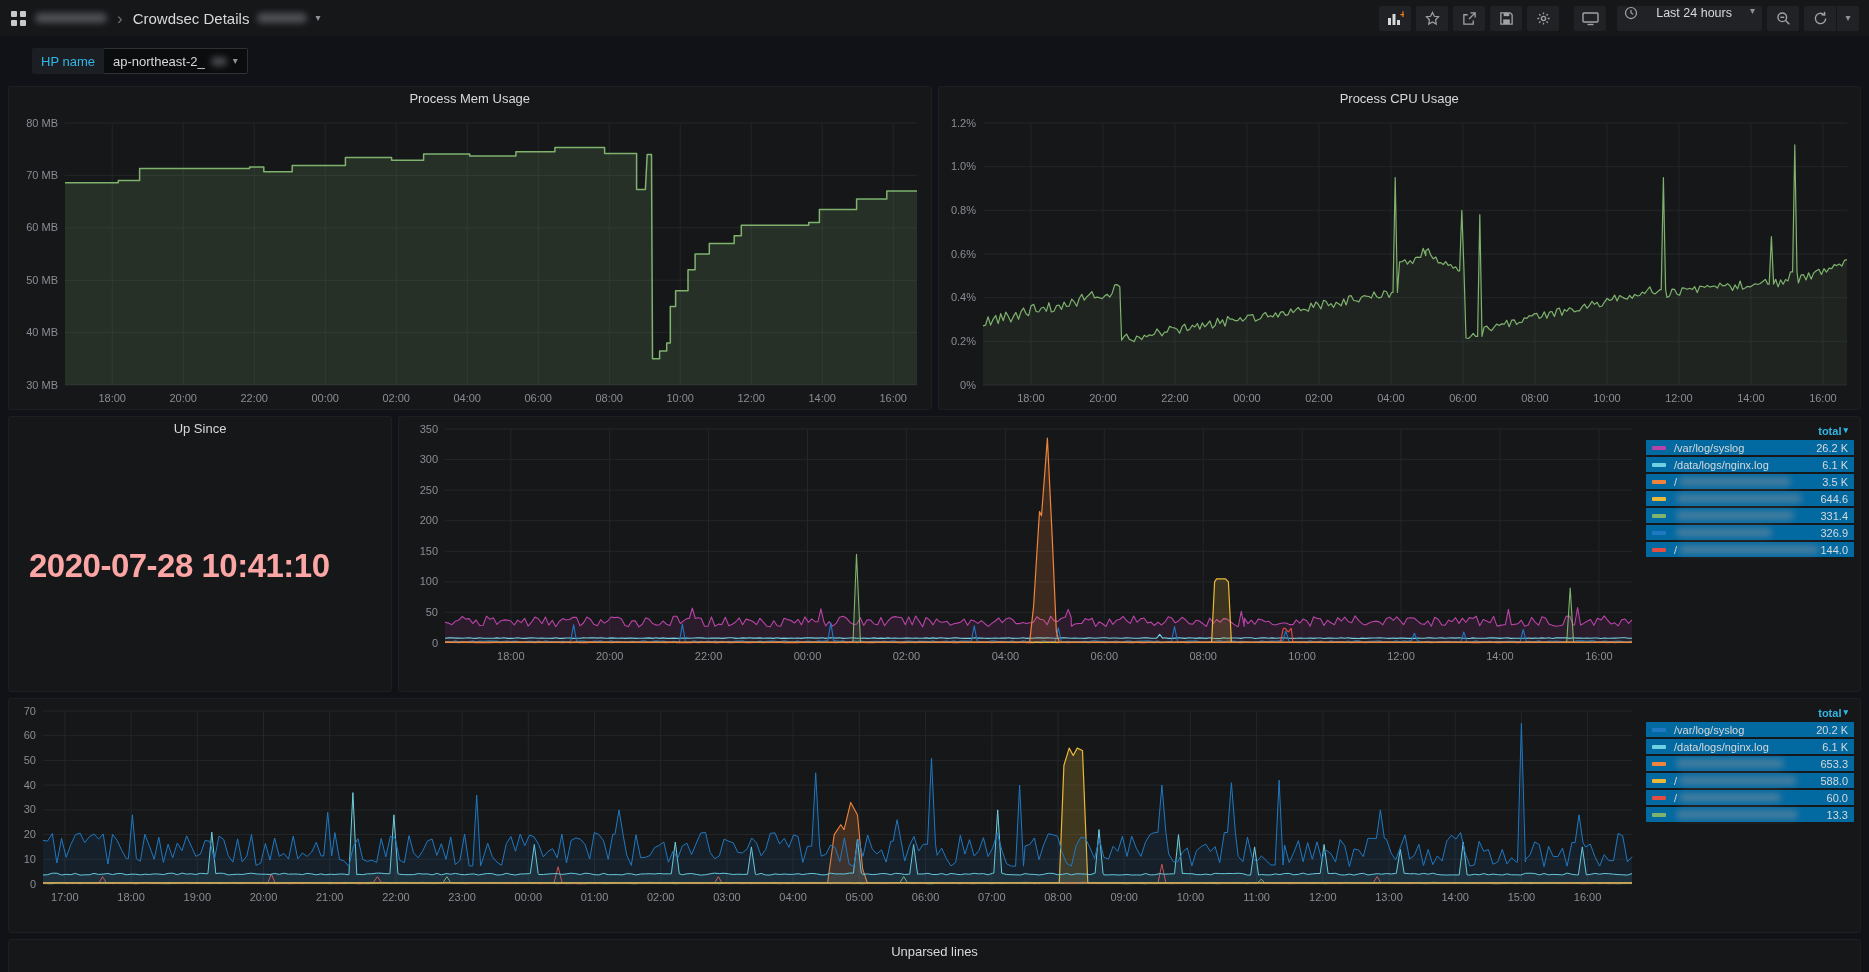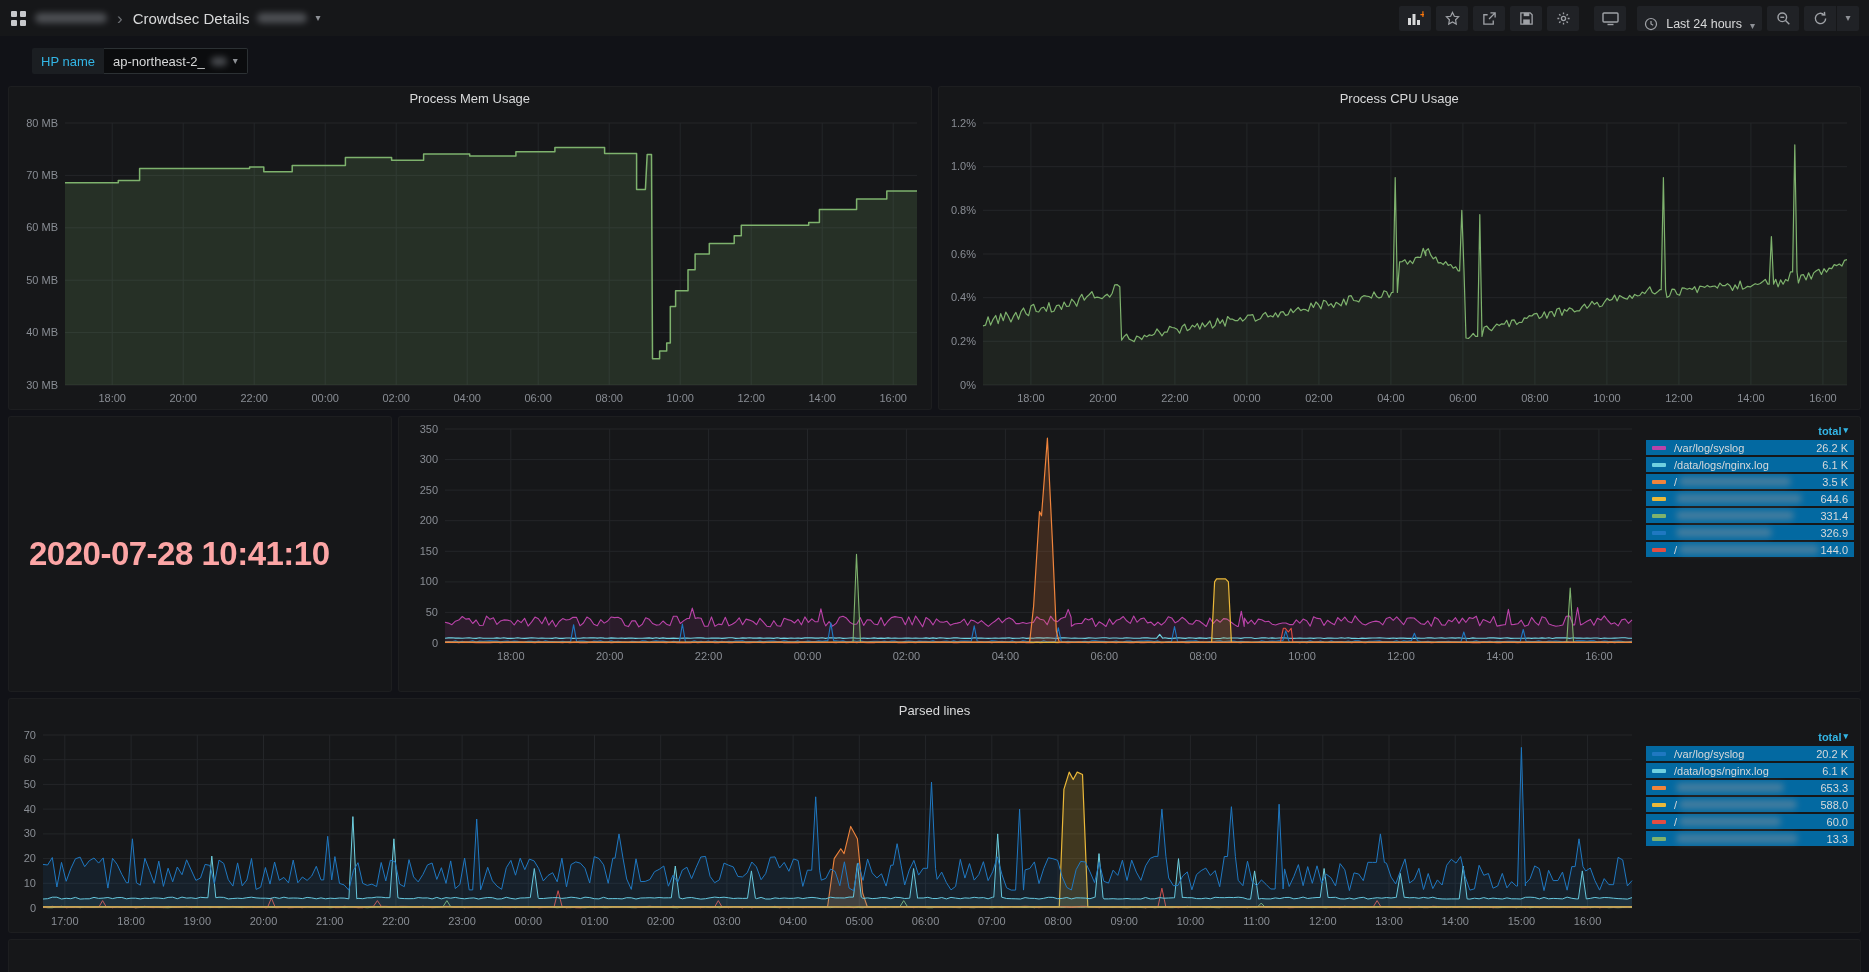--- a/index.html
+++ b/index.html
@@ -9,21 +9,21 @@
   .navbar{height:36px;background:#161719;display:flex;align-items:center;padding:0 10px;}
   .nav-left{display:flex;align-items:center;gap:8px;flex:1;min-width:0;}
   .crumb-title{font-size:15px;color:#d8d9da;white-space:nowrap;}
   .crumb-sep{color:#6e7176;font-size:17px;line-height:1;padding:0 2px;}
   .caret{color:#8e9196;font-size:10px;line-height:1;}
   .nav-right{display:flex;align-items:center;}
   .navbtn{height:25px;min-width:32px;background:#202226;border-radius:2px;display:flex;
           align-items:center;justify-content:center;margin-left:5px;color:#9fa2a7;padding:0 7px;box-sizing:border-box;}
   .navbtn svg{display:block;}
   .gap{width:10px;}
-  .timebtn{font-size:12.5px;color:#d8d9da;gap:8px;display:flex;align-items:flex-end;}
+  .timebtn{font-size:12.5px;color:#d8d9da;gap:18px;display:flex;align-items:flex-start;}
   .redact{display:inline-block;height:10px;background:#92969d;opacity:.45;filter:blur(3px);border-radius:5px;vertical-align:middle;}
   
   .submenu{height:46px;display:flex;align-items:center;padding:2px 12px 0 12px;margin-left:20px;}
   .var-chip{display:flex;align-items:stretch;height:26px;}
   .var-label{background:#1b1e22;color:#33b5e5;font-size:13px;display:flex;align-items:center;
              padding:0 9px;border-radius:2px 0 0 2px;}
   .var-value{background:#0b0c0e;border:1px solid #2c3134;border-left:none;color:#d8d9da;font-size:13px;
              display:flex;align-items:center;gap:6px;padding:0 9px;border-radius:0 2px 2px 0;min-width:118px;}
   
   .dash{position:absolute;top:86px;left:8px;right:8px;bottom:-200px;display:flex;flex-direction:column;gap:6px;}
@@ -254,20 +254,21 @@
                 <path d="M44.0 214.8 L46.5 214.2 L49.1 205.8 L51.6 214.1 L54.1 208.3 L56.7 204.5 L59.2 212.6 L61.7 202.7 L64.3 209.7 L66.8 201.1 L69.3 205.2 L71.9 210.9 L74.4 205.4 L76.9 201.4 L79.5 208.3 L82.0 200.6 L84.5 197.0 L87.1 202.8 L89.6 204.7 L92.1 194.7 L94.7 193.4 L97.2 200.5 L99.7 201.0 L102.3 197.0 L104.8 196.2 L107.3 200.3 L109.9 191.6 L112.4 201.0 L114.9 200.2 L117.5 194.7 L120.0 194.0 L122.5 198.4 L125.1 191.0 L127.6 195.5 L130.1 195.1 L132.7 188.1 L135.2 190.8 L137.7 195.3 L140.3 187.2 L142.8 183.3 L145.3 189.2 L147.9 185.7 L150.4 183.5 L152.9 180.6 L155.5 186.8 L158.0 186.1 L160.5 186.7 L163.1 187.6 L165.6 185.1 L168.1 183.2 L170.7 186.1 L173.2 182.2 L175.7 173.9 L178.3 173.7 L180.8 175.7 L182.6 229.2 L185.1 225.5 L187.6 223.1 L190.2 228.1 L192.7 229.3 L195.2 230.6 L197.7 225.0 L200.3 226.2 L202.8 228.5 L205.3 224.2 L207.8 225.7 L210.4 223.8 L212.9 224.5 L215.4 222.9 L217.9 217.9 L220.5 221.2 L223.0 224.8 L225.5 221.0 L228.0 221.2 L230.5 215.4 L233.1 216.5 L235.6 216.9 L238.1 218.3 L240.6 222.2 L243.2 215.4 L245.7 213.2 L248.2 219.6 L250.7 218.3 L253.3 214.2 L255.8 216.0 L258.3 212.5 L260.8 218.2 L263.3 211.9 L265.9 215.8 L268.4 213.0 L270.9 209.9 L273.4 217.1 L276.0 214.5 L278.5 207.2 L281.0 212.4 L283.5 208.8 L286.1 215.2 L288.6 205.5 L291.1 208.1 L293.6 208.2 L296.2 209.6 L298.7 209.7 L301.2 206.7 L303.7 210.1 L306.2 207.9 L308.8 204.0 L311.3 204.2 L313.8 203.6 L316.3 210.1 L318.9 208.8 L321.4 207.8 L323.9 203.5 L326.4 201.4 L329.0 205.9 L331.5 204.7 L334.0 205.9 L336.5 201.8 L339.0 206.1 L341.6 201.1 L344.1 200.7 L346.6 204.4 L349.1 203.6 L351.7 197.9 L354.2 201.6 L356.7 198.9 L359.2 196.5 L361.8 199.6 L364.3 198.3 L366.8 198.7 L369.3 200.3 L371.9 192.1 L374.4 196.4 L376.9 190.9 L379.4 193.5 L381.9 197.9 L384.5 189.3 L387.0 190.3 L389.5 194.7 L392.0 192.6 L394.6 196.4 L397.1 191.3 L399.6 192.8 L402.1 194.8 L404.7 188.0 L407.2 194.0 L409.7 185.1 L412.2 184.7 L414.7 189.5 L417.3 189.8 L419.8 190.9 L422.3 186.2 L424.8 184.7 L427.4 185.2 L429.9 185.5 L432.4 187.1 L434.9 180.9 L437.5 185.4 L440.0 186.9 L442.5 186.1 L445.0 179.8 L447.6 180.7 L450.1 186.4 L452.6 181.5 L454.0 181.5 L456.2 66.6 L458.4 181.5 L460.6 150.8 L463.2 150.6 L465.9 148.7 L468.5 153.2 L471.1 149.7 L473.7 152.6 L476.3 146.7 L478.9 146.1 L481.6 146.5 L484.2 137.3 L486.8 144.7 L486.8 140.0 L489.3 137.6 L491.8 144.2 L494.3 147.8 L496.8 146.0 L499.3 151.9 L501.8 151.6 L504.2 153.5 L506.7 150.6 L509.2 154.4 L511.7 153.5 L514.2 157.2 L516.7 155.8 L519.2 159.9 L520.6 159.9 L522.8 99.3 L525.0 159.9 L527.0 227.0 L529.4 227.5 L531.8 225.4 L534.2 222.4 L536.6 225.4 L538.6 225.4 L540.8 103.7 L543.0 225.4 L545.1 216.2 L547.6 215.0 L550.1 218.0 L552.6 219.7 L555.1 216.1 L557.7 213.1 L560.2 214.6 L562.7 212.8 L565.2 213.2 L567.7 209.3 L570.2 215.7 L572.7 209.1 L575.2 208.9 L577.7 213.5 L580.2 211.4 L582.8 211.5 L585.3 206.9 L587.8 207.4 L590.3 204.6 L592.8 205.0 L595.3 202.8 L597.8 202.3 L600.3 207.4 L602.8 205.8 L605.3 200.8 L607.9 207.3 L610.4 201.2 L612.9 200.5 L615.4 205.5 L617.9 198.0 L620.4 197.1 L622.9 204.4 L625.4 198.4 L627.9 200.2 L630.4 196.8 L633.0 198.0 L635.5 200.9 L638.0 199.8 L640.5 199.8 L643.0 195.9 L645.5 193.1 L648.0 197.3 L650.5 194.4 L653.0 190.3 L655.5 193.4 L658.1 191.3 L660.6 195.8 L663.1 195.0 L665.6 190.8 L668.1 187.3 L670.6 189.5 L673.1 188.4 L675.6 184.1 L678.1 190.0 L680.6 184.5 L683.2 186.1 L685.7 187.4 L688.2 188.1 L690.7 184.4 L693.2 187.4 L695.7 183.4 L698.2 184.8 L700.7 184.5 L703.2 181.1 L705.7 182.6 L708.3 179.0 L710.8 175.8 L713.3 181.4 L715.8 183.0 L718.3 181.1 L720.8 178.7 L722.2 178.7 L724.4 66.6 L726.6 178.7 L728.0 186.5 L730.5 185.1 L733.0 178.2 L735.6 178.4 L738.1 183.3 L740.6 184.3 L743.1 176.9 L745.6 177.2 L748.2 178.3 L750.7 177.3 L753.2 178.5 L755.7 175.7 L758.2 181.6 L760.8 175.2 L763.3 175.5 L765.8 176.4 L768.3 174.4 L770.8 176.0 L773.4 175.3 L775.9 175.0 L778.4 177.1 L780.9 172.1 L783.4 174.6 L786.0 174.7 L788.5 172.6 L791.0 174.7 L793.5 179.4 L796.0 173.9 L798.6 177.9 L801.1 170.0 L803.6 178.2 L806.1 177.0 L808.6 175.3 L811.2 175.9 L813.7 174.2 L816.2 172.7 L818.7 173.5 L821.2 172.5 L823.8 170.5 L826.3 168.4 L828.8 173.1 L830.2 173.1 L832.4 125.5 L834.6 173.1 L836.7 168.3 L839.1 175.9 L841.6 168.9 L844.1 173.2 L846.6 168.5 L849.0 169.9 L851.5 160.9 L853.6 160.9 L855.8 33.8 L858.0 160.9 L859.4 172.0 L862.0 164.1 L864.5 163.7 L867.1 168.9 L869.6 161.8 L872.2 168.1 L874.7 161.9 L877.3 159.8 L879.9 158.3 L882.4 163.4 L885.0 157.7 L887.5 161.2 L890.1 157.1 L892.7 157.6 L895.2 153.6 L897.8 154.6 L900.3 153.1 L902.9 155.1 L905.4 149.4 L908.0 148.7 L908.0 274.0 L44.0 274.0 Z" fill="#7eb26d" fill-opacity="0.09" stroke="none"></path>
                 <path d="M44.0 214.8 L46.5 214.2 L49.1 205.8 L51.6 214.1 L54.1 208.3 L56.7 204.5 L59.2 212.6 L61.7 202.7 L64.3 209.7 L66.8 201.1 L69.3 205.2 L71.9 210.9 L74.4 205.4 L76.9 201.4 L79.5 208.3 L82.0 200.6 L84.5 197.0 L87.1 202.8 L89.6 204.7 L92.1 194.7 L94.7 193.4 L97.2 200.5 L99.7 201.0 L102.3 197.0 L104.8 196.2 L107.3 200.3 L109.9 191.6 L112.4 201.0 L114.9 200.2 L117.5 194.7 L120.0 194.0 L122.5 198.4 L125.1 191.0 L127.6 195.5 L130.1 195.1 L132.7 188.1 L135.2 190.8 L137.7 195.3 L140.3 187.2 L142.8 183.3 L145.3 189.2 L147.9 185.7 L150.4 183.5 L152.9 180.6 L155.5 186.8 L158.0 186.1 L160.5 186.7 L163.1 187.6 L165.6 185.1 L168.1 183.2 L170.7 186.1 L173.2 182.2 L175.7 173.9 L178.3 173.7 L180.8 175.7 L182.6 229.2 L185.1 225.5 L187.6 223.1 L190.2 228.1 L192.7 229.3 L195.2 230.6 L197.7 225.0 L200.3 226.2 L202.8 228.5 L205.3 224.2 L207.8 225.7 L210.4 223.8 L212.9 224.5 L215.4 222.9 L217.9 217.9 L220.5 221.2 L223.0 224.8 L225.5 221.0 L228.0 221.2 L230.5 215.4 L233.1 216.5 L235.6 216.9 L238.1 218.3 L240.6 222.2 L243.2 215.4 L245.7 213.2 L248.2 219.6 L250.7 218.3 L253.3 214.2 L255.8 216.0 L258.3 212.5 L260.8 218.2 L263.3 211.9 L265.9 215.8 L268.4 213.0 L270.9 209.9 L273.4 217.1 L276.0 214.5 L278.5 207.2 L281.0 212.4 L283.5 208.8 L286.1 215.2 L288.6 205.5 L291.1 208.1 L293.6 208.2 L296.2 209.6 L298.7 209.7 L301.2 206.7 L303.7 210.1 L306.2 207.9 L308.8 204.0 L311.3 204.2 L313.8 203.6 L316.3 210.1 L318.9 208.8 L321.4 207.8 L323.9 203.5 L326.4 201.4 L329.0 205.9 L331.5 204.7 L334.0 205.9 L336.5 201.8 L339.0 206.1 L341.6 201.1 L344.1 200.7 L346.6 204.4 L349.1 203.6 L351.7 197.9 L354.2 201.6 L356.7 198.9 L359.2 196.5 L361.8 199.6 L364.3 198.3 L366.8 198.7 L369.3 200.3 L371.9 192.1 L374.4 196.4 L376.9 190.9 L379.4 193.5 L381.9 197.9 L384.5 189.3 L387.0 190.3 L389.5 194.7 L392.0 192.6 L394.6 196.4 L397.1 191.3 L399.6 192.8 L402.1 194.8 L404.7 188.0 L407.2 194.0 L409.7 185.1 L412.2 184.7 L414.7 189.5 L417.3 189.8 L419.8 190.9 L422.3 186.2 L424.8 184.7 L427.4 185.2 L429.9 185.5 L432.4 187.1 L434.9 180.9 L437.5 185.4 L440.0 186.9 L442.5 186.1 L445.0 179.8 L447.6 180.7 L450.1 186.4 L452.6 181.5 L454.0 181.5 L456.2 66.6 L458.4 181.5 L460.6 150.8 L463.2 150.6 L465.9 148.7 L468.5 153.2 L471.1 149.7 L473.7 152.6 L476.3 146.7 L478.9 146.1 L481.6 146.5 L484.2 137.3 L486.8 144.7 L486.8 140.0 L489.3 137.6 L491.8 144.2 L494.3 147.8 L496.8 146.0 L499.3 151.9 L501.8 151.6 L504.2 153.5 L506.7 150.6 L509.2 154.4 L511.7 153.5 L514.2 157.2 L516.7 155.8 L519.2 159.9 L520.6 159.9 L522.8 99.3 L525.0 159.9 L527.0 227.0 L529.4 227.5 L531.8 225.4 L534.2 222.4 L536.6 225.4 L538.6 225.4 L540.8 103.7 L543.0 225.4 L545.1 216.2 L547.6 215.0 L550.1 218.0 L552.6 219.7 L555.1 216.1 L557.7 213.1 L560.2 214.6 L562.7 212.8 L565.2 213.2 L567.7 209.3 L570.2 215.7 L572.7 209.1 L575.2 208.9 L577.7 213.5 L580.2 211.4 L582.8 211.5 L585.3 206.9 L587.8 207.4 L590.3 204.6 L592.8 205.0 L595.3 202.8 L597.8 202.3 L600.3 207.4 L602.8 205.8 L605.3 200.8 L607.9 207.3 L610.4 201.2 L612.9 200.5 L615.4 205.5 L617.9 198.0 L620.4 197.1 L622.9 204.4 L625.4 198.4 L627.9 200.2 L630.4 196.8 L633.0 198.0 L635.5 200.9 L638.0 199.8 L640.5 199.8 L643.0 195.9 L645.5 193.1 L648.0 197.3 L650.5 194.4 L653.0 190.3 L655.5 193.4 L658.1 191.3 L660.6 195.8 L663.1 195.0 L665.6 190.8 L668.1 187.3 L670.6 189.5 L673.1 188.4 L675.6 184.1 L678.1 190.0 L680.6 184.5 L683.2 186.1 L685.7 187.4 L688.2 188.1 L690.7 184.4 L693.2 187.4 L695.7 183.4 L698.2 184.8 L700.7 184.5 L703.2 181.1 L705.7 182.6 L708.3 179.0 L710.8 175.8 L713.3 181.4 L715.8 183.0 L718.3 181.1 L720.8 178.7 L722.2 178.7 L724.4 66.6 L726.6 178.7 L728.0 186.5 L730.5 185.1 L733.0 178.2 L735.6 178.4 L738.1 183.3 L740.6 184.3 L743.1 176.9 L745.6 177.2 L748.2 178.3 L750.7 177.3 L753.2 178.5 L755.7 175.7 L758.2 181.6 L760.8 175.2 L763.3 175.5 L765.8 176.4 L768.3 174.4 L770.8 176.0 L773.4 175.3 L775.9 175.0 L778.4 177.1 L780.9 172.1 L783.4 174.6 L786.0 174.7 L788.5 172.6 L791.0 174.7 L793.5 179.4 L796.0 173.9 L798.6 177.9 L801.1 170.0 L803.6 178.2 L806.1 177.0 L808.6 175.3 L811.2 175.9 L813.7 174.2 L816.2 172.7 L818.7 173.5 L821.2 172.5 L823.8 170.5 L826.3 168.4 L828.8 173.1 L830.2 173.1 L832.4 125.5 L834.6 173.1 L836.7 168.3 L839.1 175.9 L841.6 168.9 L844.1 173.2 L846.6 168.5 L849.0 169.9 L851.5 160.9 L853.6 160.9 L855.8 33.8 L858.0 160.9 L859.4 172.0 L862.0 164.1 L864.5 163.7 L867.1 168.9 L869.6 161.8 L872.2 168.1 L874.7 161.9 L877.3 159.8 L879.9 158.3 L882.4 163.4 L885.0 157.7 L887.5 161.2 L890.1 157.1 L892.7 157.6 L895.2 153.6 L897.8 154.6 L900.3 153.1 L902.9 155.1 L905.4 149.4 L908.0 148.7 " fill="none" stroke="#7eb26d" stroke-width="1.2" stroke-linejoin="round"></path>
               </svg>
             </div>
         </div>
       </div>
     </div>
 
     <div class="row r2">
       <div class="panel p-upsince">
+        <div class="panel-title">Up Since</div>
         <div class="big-value">2020-07-28 10:41:10</div>
       </div>
       <div class="panel">
         <div class="panel-body">
           <div class="chart">
               <svg width="1247" height="250" viewBox="0 0 1247 250" style="position:absolute;left:0;top:0;">
                 <line x1="46" y1="12.0" x2="1233" y2="12.0" stroke="#242629" stroke-width="1"></line>
                 <text x="39" y="15.5" text-anchor="end" fill="#898d94" font-size="11" font-family="Liberation Sans,sans-serif">350</text>
                 <line x1="46" y1="42.6" x2="1233" y2="42.6" stroke="#242629" stroke-width="1"></line>
                 <text x="39" y="46.1" text-anchor="end" fill="#898d94" font-size="11" font-family="Liberation Sans,sans-serif">300</text>
@@ -362,21 +363,20 @@
                 <span class="redact" style="width:140px"></span>
                 <span class="lval">144.0</span>
               </div>
             </div>
         </div>
       </div>
     </div>
 
     <div class="row r3">
       <div class="panel">
-        <div class="panel-title">Parsed lines</div>
         <div class="panel-body">
           <div class="chart">
               <svg width="1637" height="209" viewBox="0 0 1637 209" style="position:absolute;left:0;top:0;">
                 <line x1="34" y1="12.0" x2="1623" y2="12.0" stroke="#242629" stroke-width="1"></line>
                 <text x="27" y="15.5" text-anchor="end" fill="#898d94" font-size="11" font-family="Liberation Sans,sans-serif">70</text>
                 <line x1="34" y1="36.7" x2="1623" y2="36.7" stroke="#242629" stroke-width="1"></line>
                 <text x="27" y="40.2" text-anchor="end" fill="#898d94" font-size="11" font-family="Liberation Sans,sans-serif">60</text>
                 <line x1="34" y1="61.4" x2="1623" y2="61.4" stroke="#242629" stroke-width="1"></line>
                 <text x="27" y="64.9" text-anchor="end" fill="#898d94" font-size="11" font-family="Liberation Sans,sans-serif">50</text>
                 <line x1="34" y1="86.1" x2="1623" y2="86.1" stroke="#242629" stroke-width="1"></line>
@@ -486,18 +486,19 @@
                 <span class="redact" style="width:122px"></span>
                 <span class="lval">13.3</span>
               </div>
             </div>
         </div>
       </div>
     </div>
 
     <div class="row r4">
       <div class="panel">
+        <div class="panel-title">Unparsed lines</div>
         <div class="panel-body"></div>
       </div>
     </div>
 
   </div>
 </div>
 
 </body></html>

